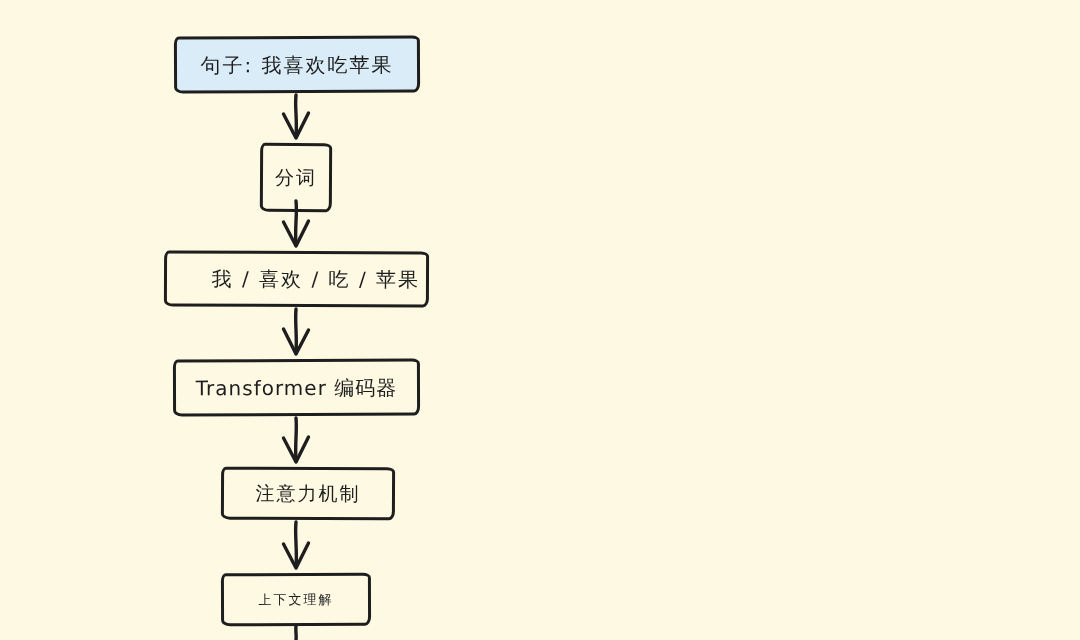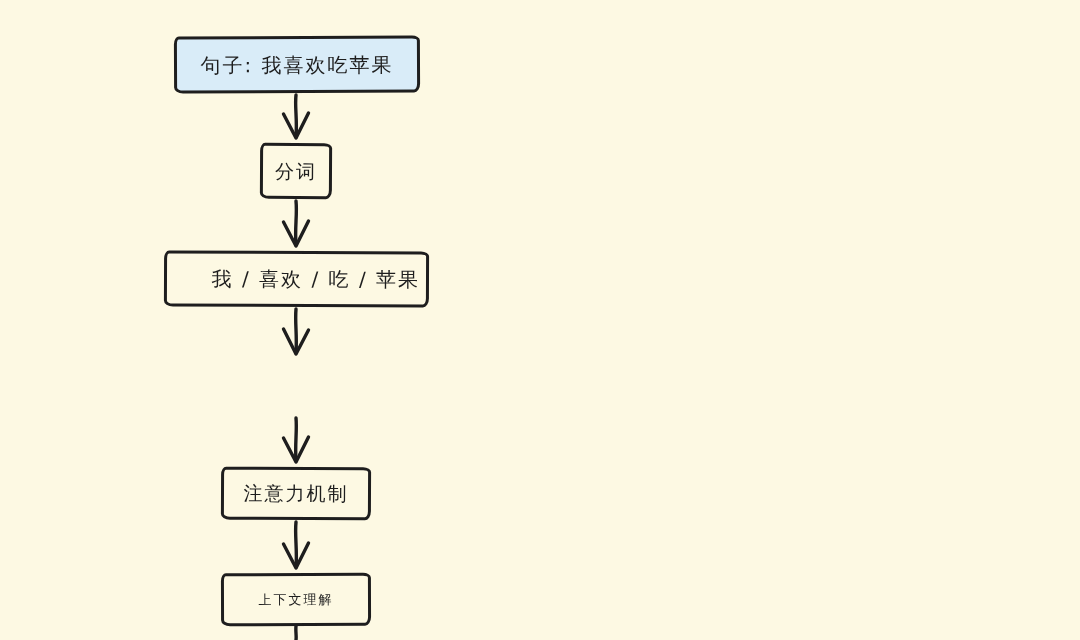--- a/index.html
+++ b/index.html
@@ -27,24 +27,24 @@
     font-size: 20px;
     letter-spacing: 2px;
     line-height: 1.2;
     white-space: nowrap;
     
     border-radius: 5px 8px 6px 9px / 8px 5px 9px 6px;
   }
   .node .label { padding: 0 6px; }
 
   #node-sentence-input      { left: 174px; top: 36px;  width: 246px; height: 57px; transform: rotate(-0.25deg); }
-  #node-tokenization        { left: 260px; top: 143px; width: 72px;  height: 56px; font-size: 19px; transform: rotate(0.3deg); }
+  #node-tokenization        { left: 260px; top: 143px; width: 72px;  height: 69px; font-size: 19px; transform: rotate(0.3deg); }
   #node-tokens              { left: 164px; top: 251px; width: 265px; height: 56px; transform: rotate(0.2deg); justify-content: flex-end; }
   #node-transformer-encoder { left: 173px; top: 359px; width: 247px; height: 57px; letter-spacing: 1px; transform: rotate(-0.2deg); }
-  #node-attention-mechanism { left: 221px; top: 467px; width: 150px; height: 53px; font-size: 19px; transform: rotate(0.25deg); }
+  #node-attention-mechanism { left: 221px; top: 467px; width: 174px; height: 53px; font-size: 19px; transform: rotate(0.25deg); }
   #node-context-understanding { left: 221px; top: 573px; width: 150px; height: 53px; font-size: 13px; transform: rotate(-0.2deg); }
 
   .edge {
     position: absolute;
     left: 276px;
     width: 40px;
   }
   .edge svg { display: block; }
   .edge path, .edge polyline {
     fill: none;
@@ -91,20 +91,23 @@
     <span class="label">我 / 喜欢 / 吃 / 苹果</span>
   </div>
 
   <div class="edge" id="edge-3">
     <svg width="40" height="50" viewBox="0 0 40 50">
       <path d="M20 2 C 18.8 16, 21.2 28, 20 46"></path>
       <polyline points="7.5,22 20,47 32.5,23"></polyline>
     </svg>
   </div>
 
+  <div class="node" id="node-transformer-encoder">
+    <span class="label">Transformer 编码器</span>
+  </div>
 
   <div class="edge" id="edge-4">
     <svg width="40" height="49" viewBox="0 0 40 49">
       <path d="M20 2 C 21.2 15, 18.8 27, 20 45"></path>
       <polyline points="7.5,22 20,46 32.5,21"></polyline>
     </svg>
   </div>
 
   <div class="node" id="node-attention-mechanism">
     <span class="label">注意力机制</span>

